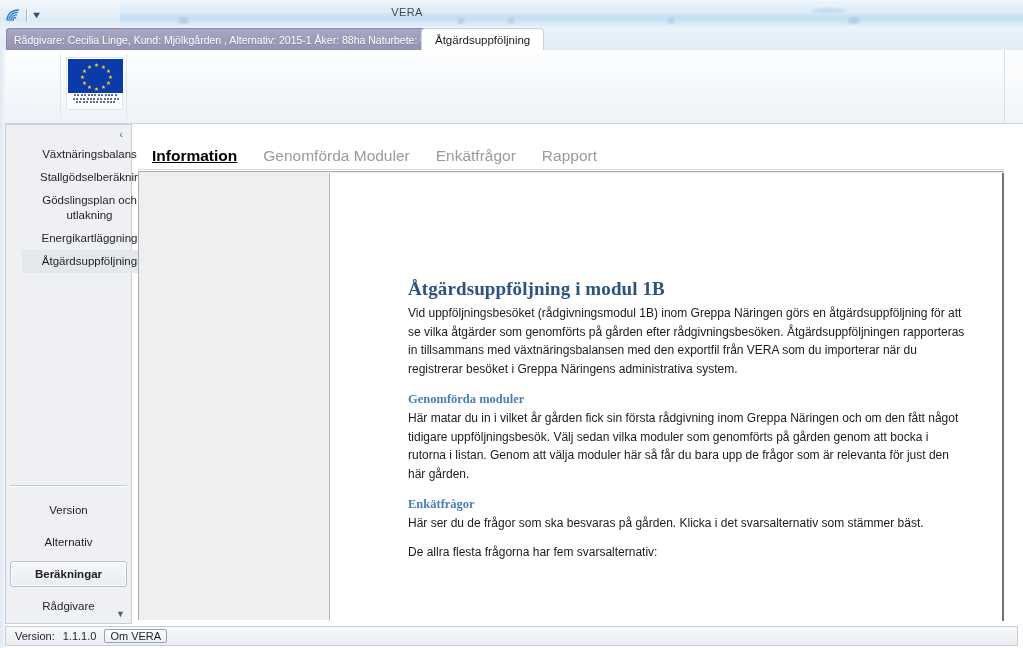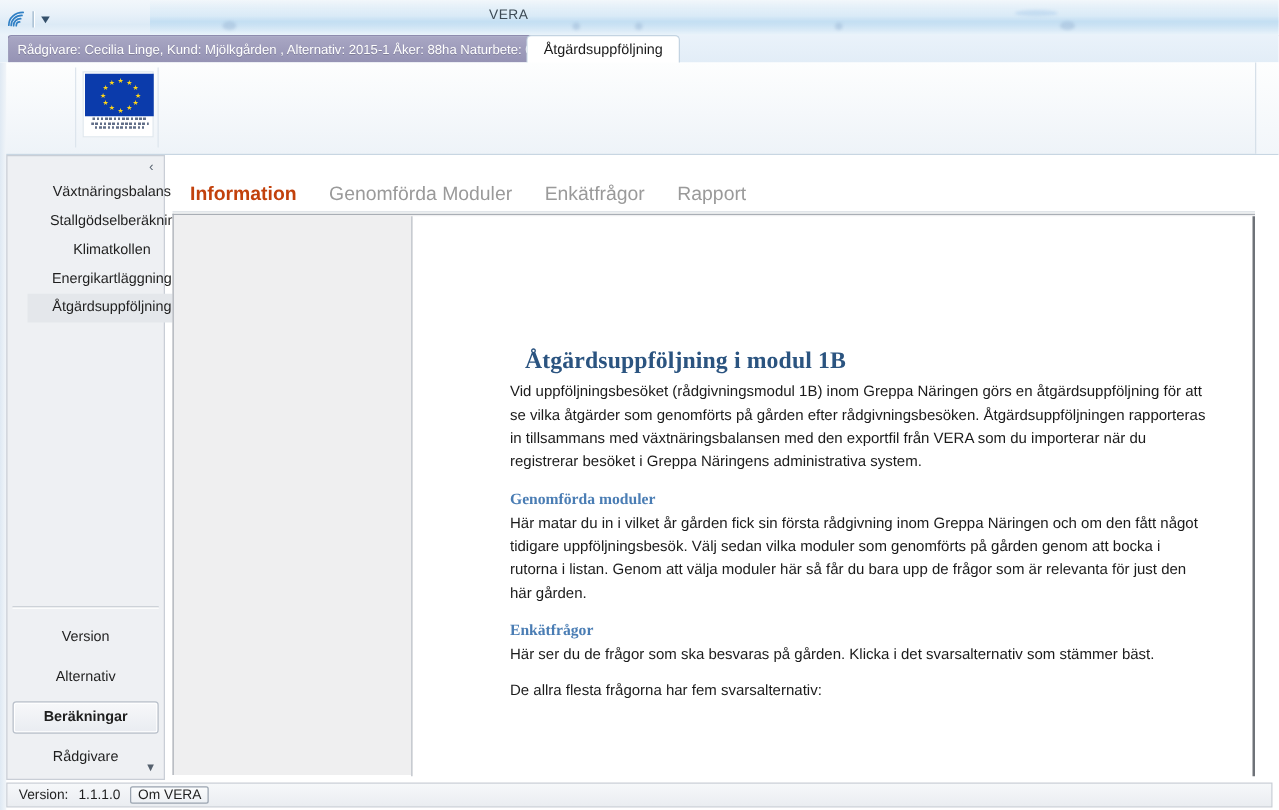--- a/index.html
+++ b/index.html
@@ -332,22 +332,23 @@
     gap: 26px;
     padding-left: 14px;
   }
   .ctab {
     font-size: 15.5px;
     color: #9a9a9a;
     cursor: default;
     white-space: nowrap;
   }
   .ctab.active {
-    color: #c2410c;
+    color: #000000;
     font-weight: bold;
+    text-decoration: underline;
   }
   .content-sep {
     position: absolute;
     left: 0; top: 45px;
     width: 880px;
     border-top: 1px solid #d8dde2;
   }
 
   .doc-frame {
     position: absolute;
@@ -366,21 +367,21 @@
     background: #ffffff;
     border-left: 1px solid #b7bcc2;
     border-right: 2px solid #6e7278;
     box-sizing: border-box;
     overflow: hidden;
   }
   .doc-inner {
     padding: 105px 36px 0 78px;
   }
   h1.doc-h1 {
-    margin: 0 0 4px 12px;
+    margin: 0 0 4px 0;
     font-family: "Liberation Serif", serif;
     font-size: 19px;
     font-weight: bold;
     color: #2b5480;
     letter-spacing: 0.1px;
   }
   h2.doc-h2 {
     margin: 26px 0 10px 0;
     font-family: "Liberation Serif", serif;
     font-size: 16.5px;
@@ -484,21 +485,21 @@
   </div>
 
   <div class="app-left-edge"></div>
 
   <div class="navpane">
     <div class="nav-collapse">‹</div>
 
     <div class="nav-modules">
       <div class="nav-item">Växtnäringsbalans</div>
       <div class="nav-item">Stallgödselberäkning</div>
-      <div class="nav-item">Klimatkollen</div>
+      <div class="nav-item">Gödslingsplan och utlakning</div>
       <div class="nav-item">Energikartläggning</div>
       <div class="nav-item selected">Åtgärdsuppföljning</div>
     </div>
 
     <div class="nav-split"></div>
 
     <div class="nav-sections">
       <div class="nav-section">Version</div>
       <div class="nav-section">Alternativ</div>
       <div class="nav-section active">Beräkningar</div>

